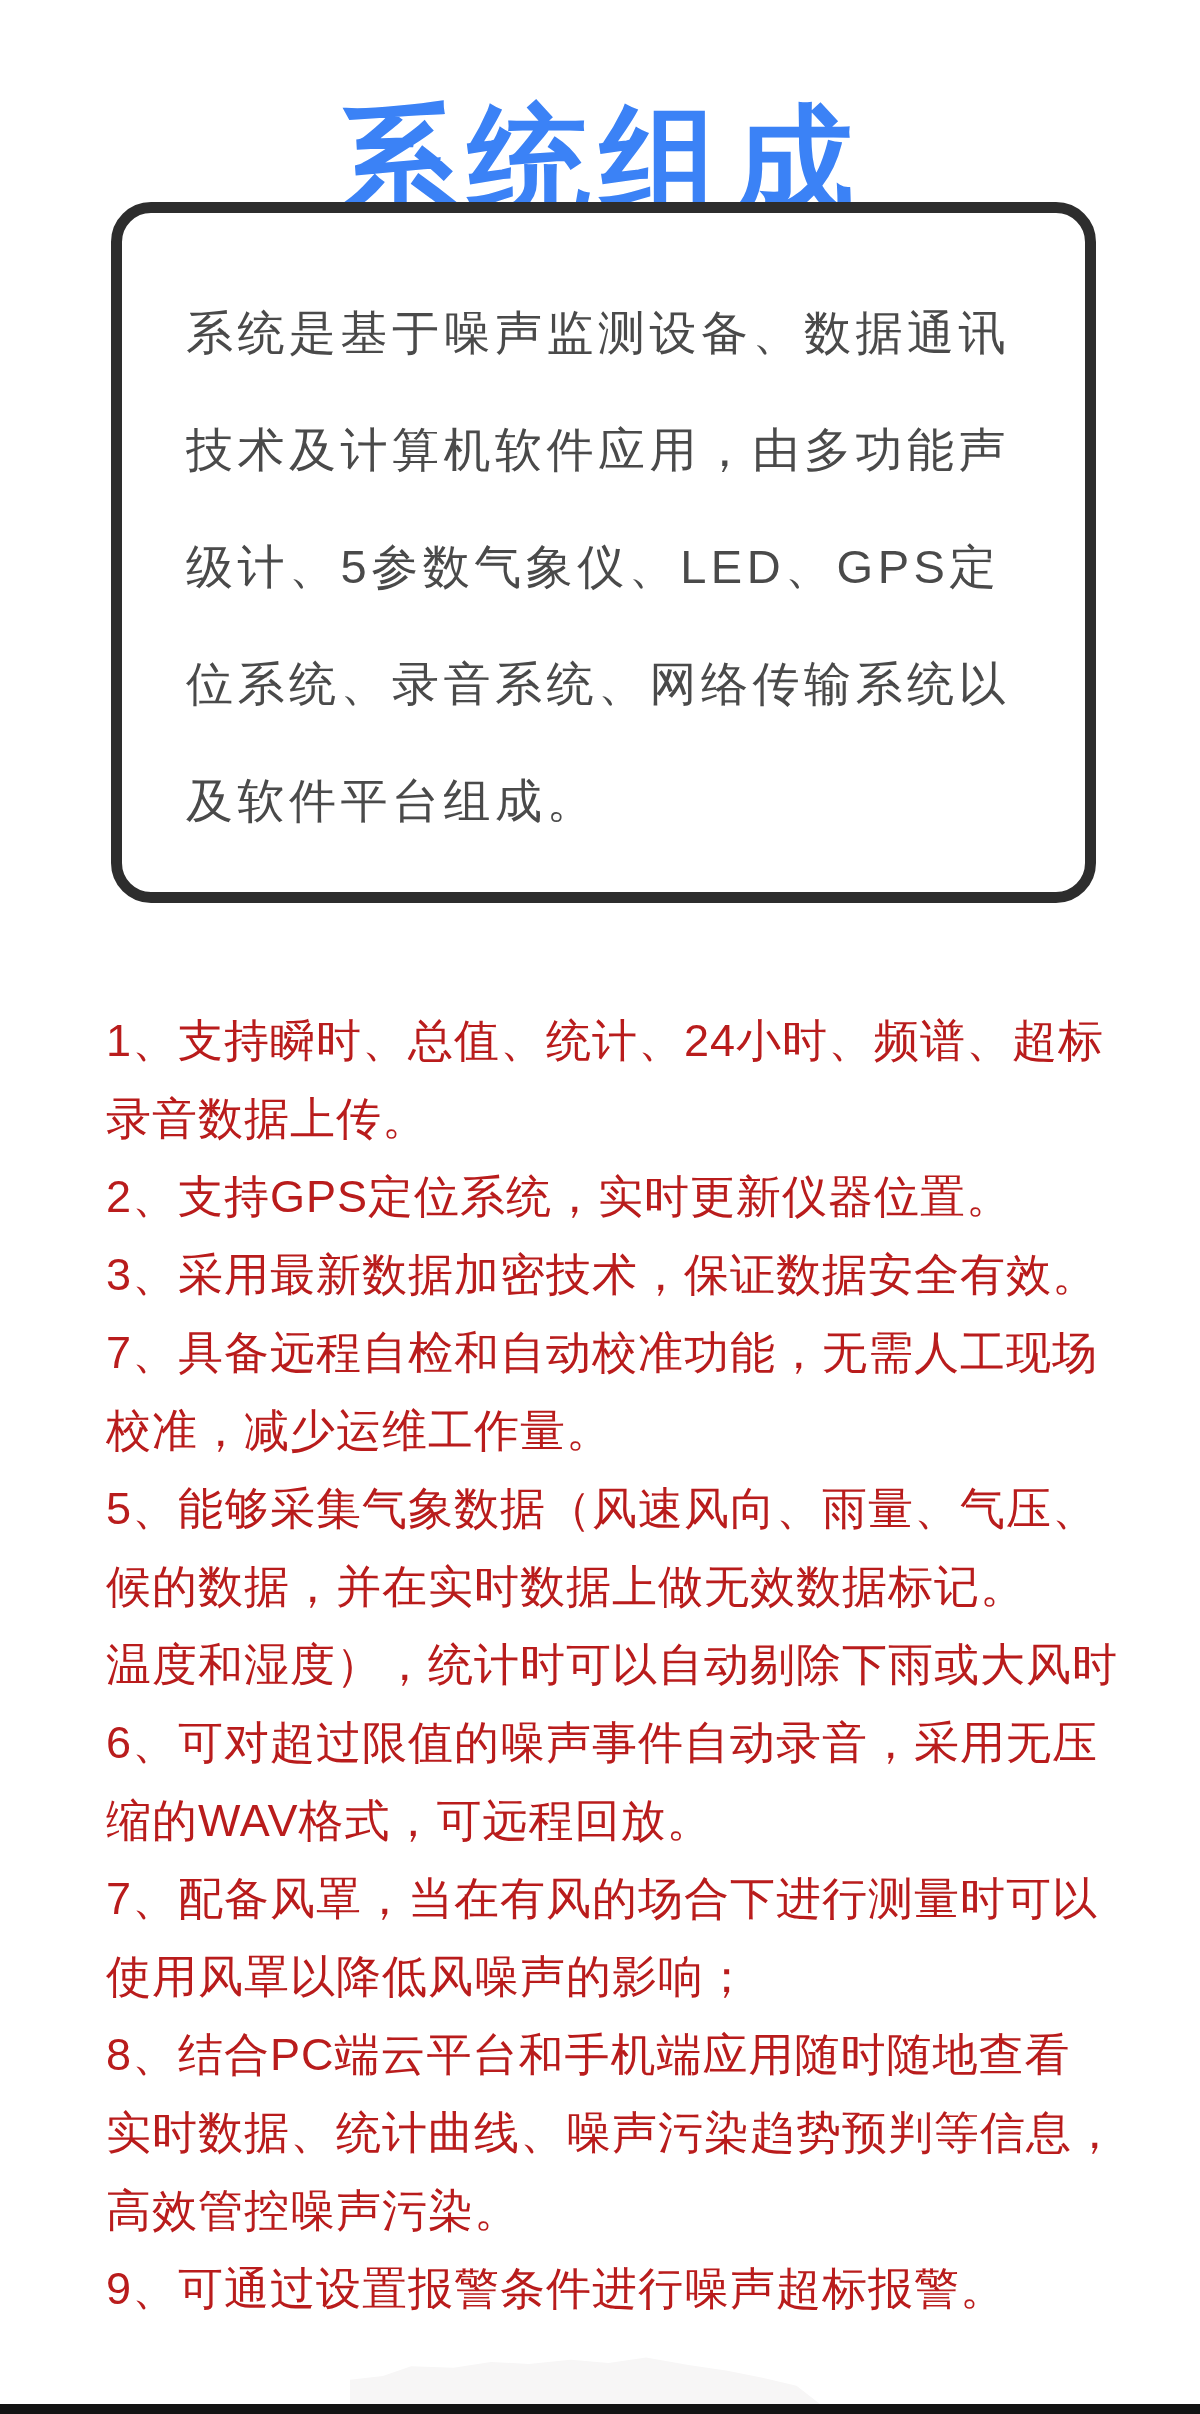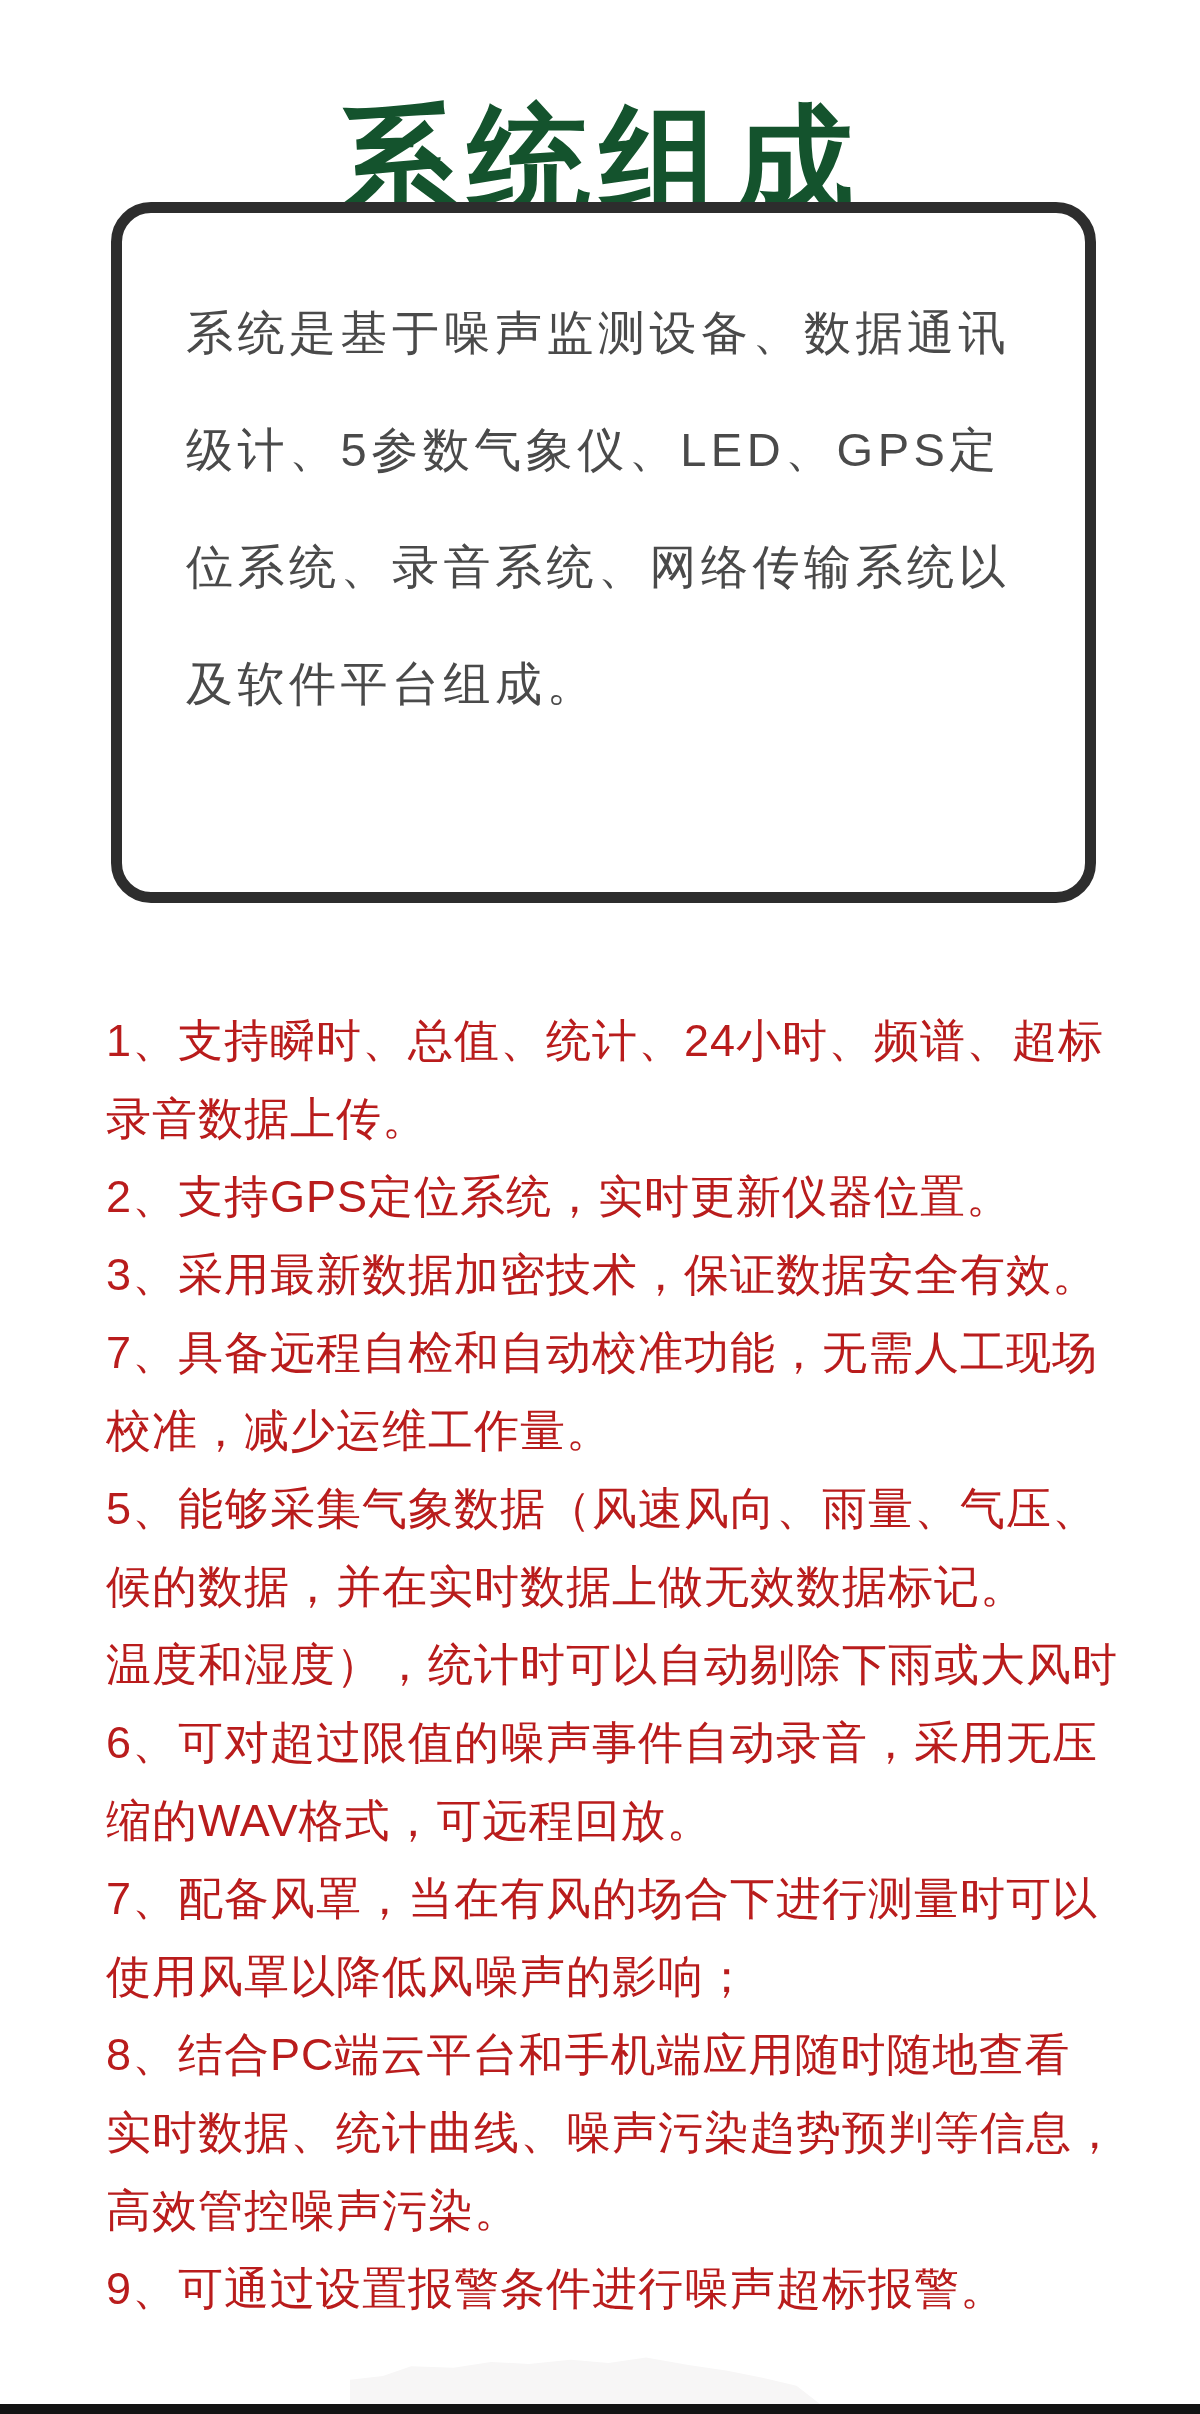--- a/index.html
+++ b/index.html
@@ -18,21 +18,21 @@
   .page-title {
     position: absolute;
     top: 10px;
     left: 0;
     width: 1200px;
     text-align: center;
     font-size: 122px;
     line-height: 140px;
     font-weight: 900;
     letter-spacing: 10px;
-    color: #14532d;
+    color: #3b82f6;
     white-space: nowrap;
   }
   .intro-box {
     position: absolute;
     left: 111px;
     top: 202px;
     width: 985px;
     height: 701px;
     box-sizing: border-box;
     border: 11px solid #2d2d2d;
@@ -78,20 +78,21 @@
     background: #131313;
   }
 </style>
 </head>
 <body>
 
 <h1 class="page-title">系统组成</h1>
 
 <div class="intro-box">
   <div class="intro-line">系统是基于噪声监测设备、数据通讯</div>
+  <div class="intro-line">技术及计算机软件应用，由多功能声</div>
   <div class="intro-line">级计、5参数气象仪、LED、GPS定</div>
   <div class="intro-line">位系统、录音系统、网络传输系统以</div>
   <div class="intro-line">及软件平台组成。</div>
 </div>
 
 <div class="features">
   <div class="feature-line">1、支持瞬时、总值、统计、24小时、频谱、超标</div>
   <div class="feature-line">录音数据上传。</div>
   <div class="feature-line">2、支持GPS定位系统，实时更新仪器位置。</div>
   <div class="feature-line">3、采用最新数据加密技术，保证数据安全有效。</div>

